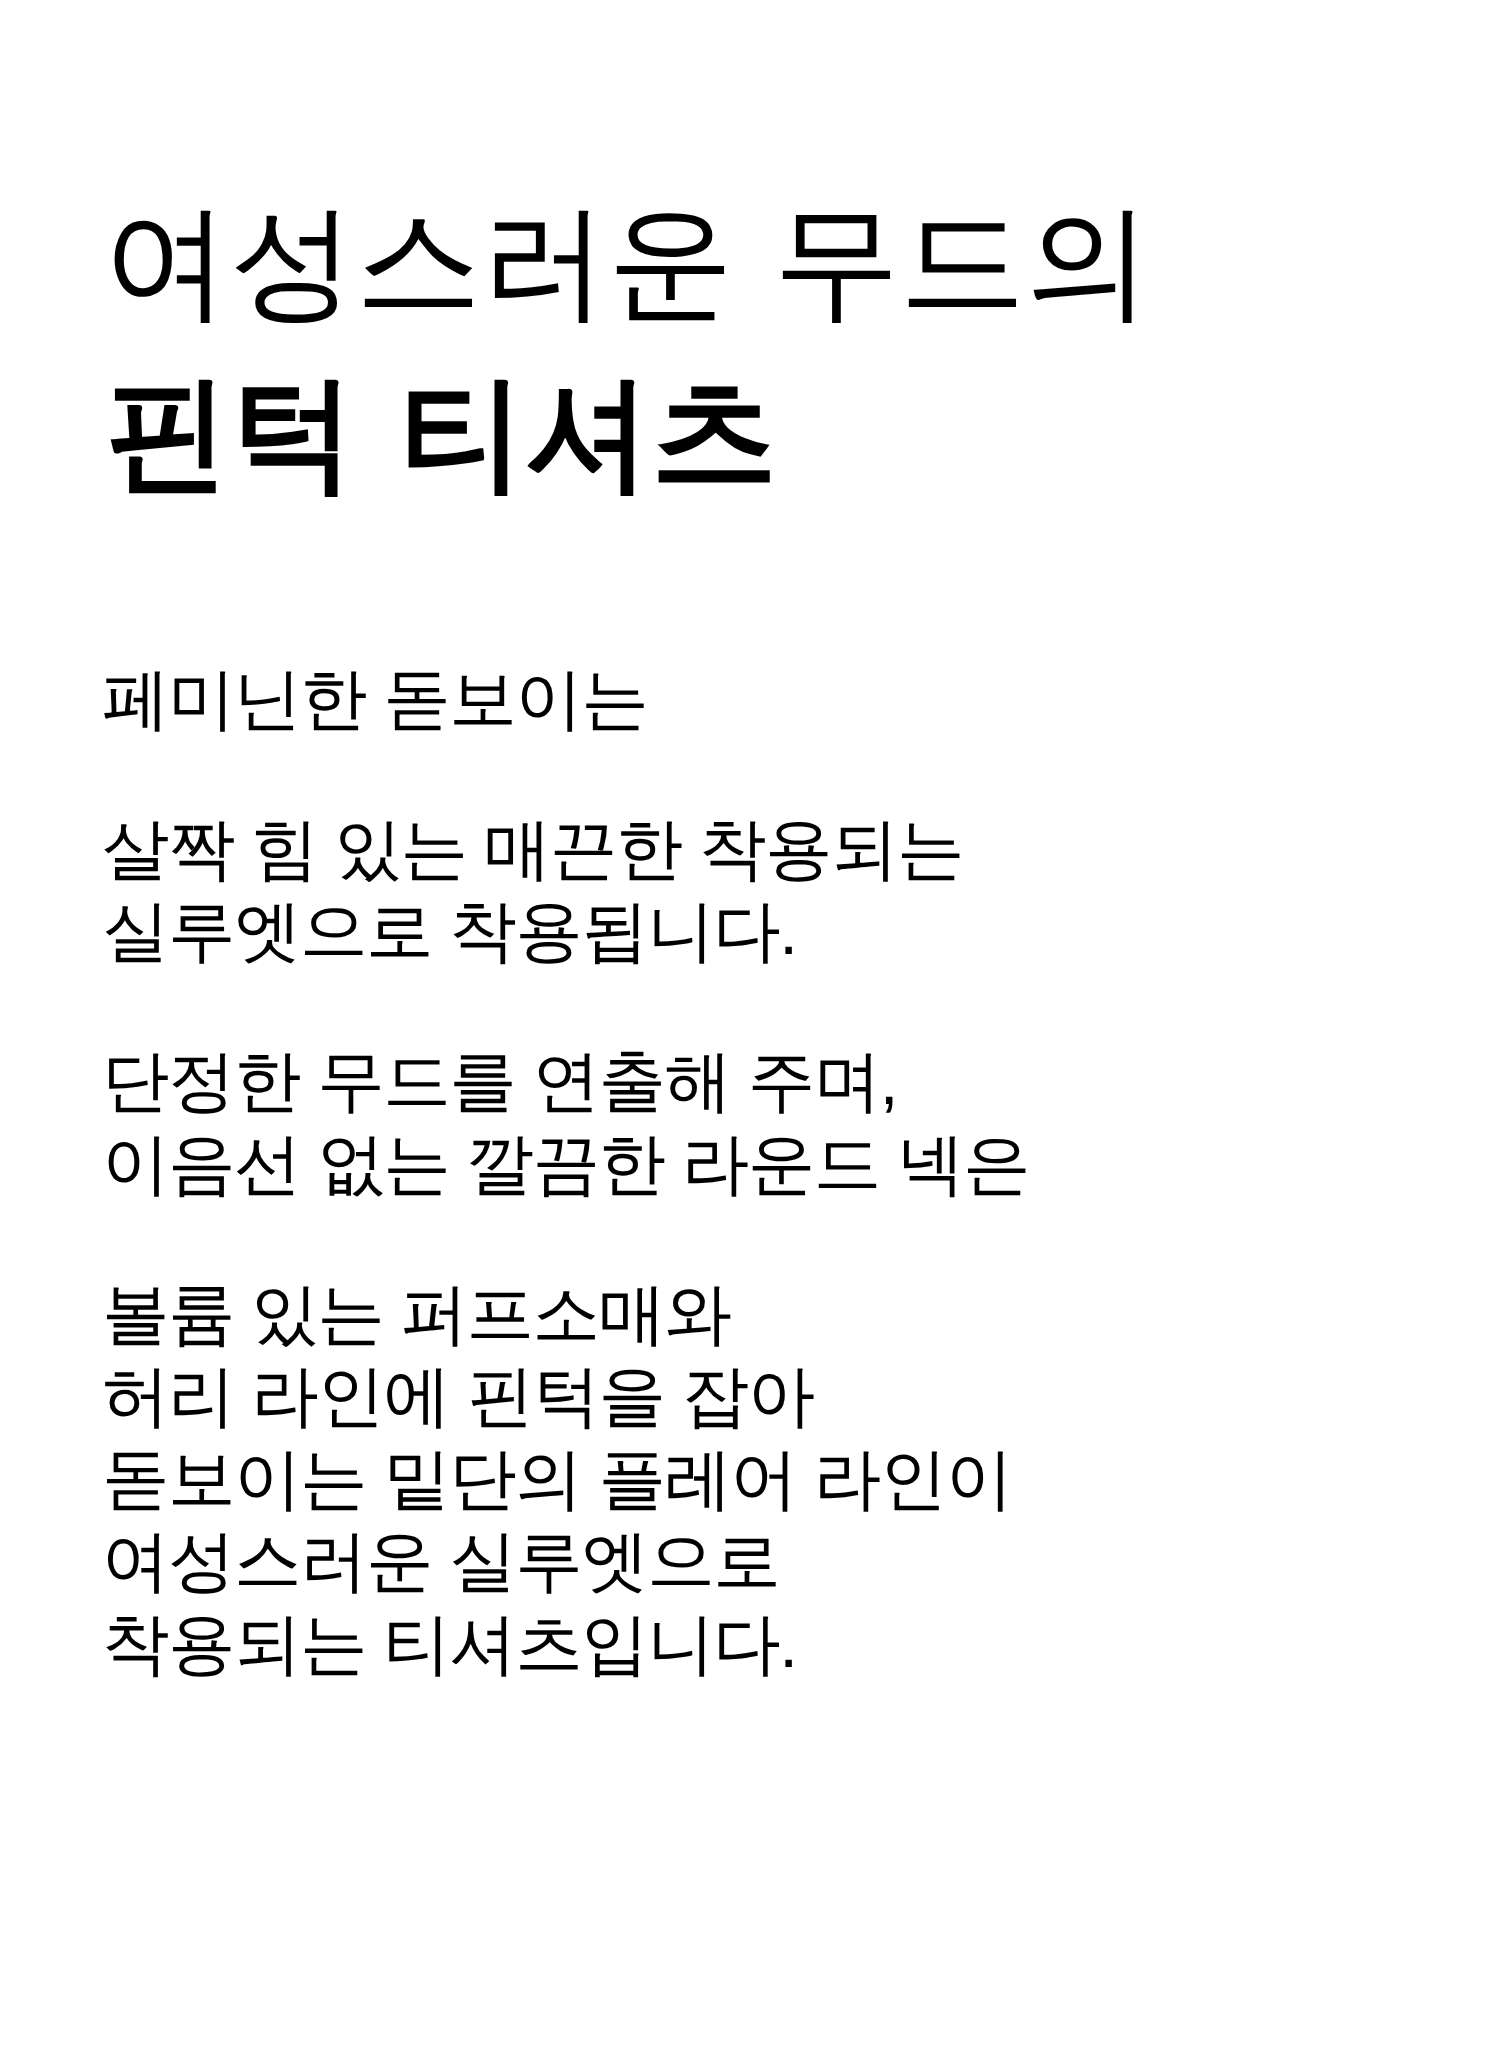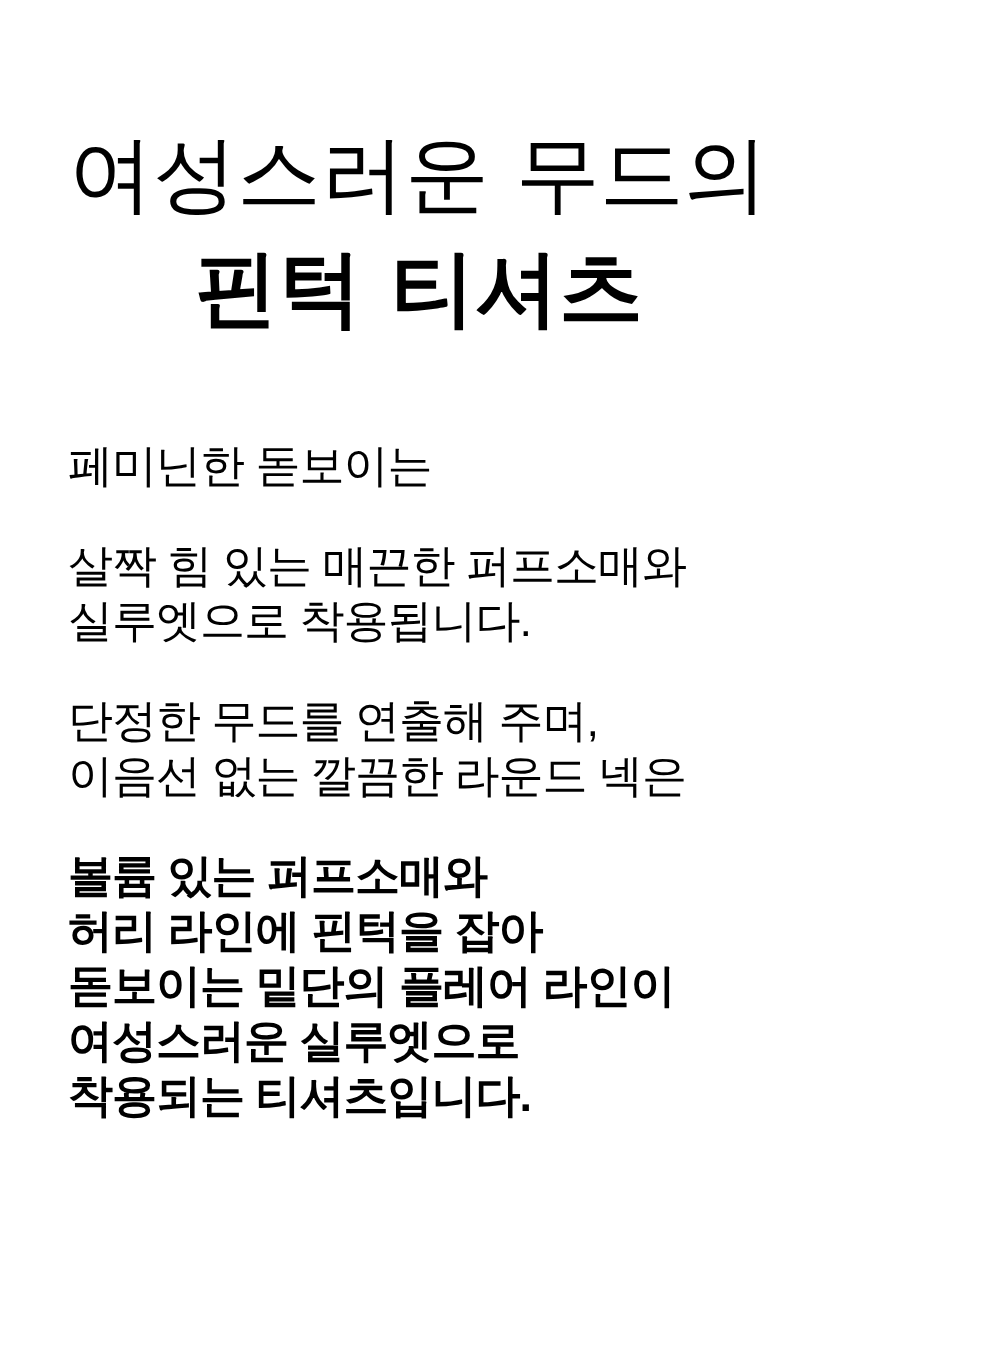--- a/index.html
+++ b/index.html
@@ -18,54 +18,54 @@
     position: absolute;
     left: 69px;
     top: 118px;
     font-family: "DejaVu Serif", "Liberation Serif", serif;
     font-size: 84px;
     line-height: 113px;
     font-weight: 400;
     white-space: nowrap;
   }
   .title .title-line { display: block; }
-  .title .title-line.bold { font-weight: 700; text-align: center; }
+  .title .title-line.bold { font-weight: 700; }
   .body-text {
     position: absolute;
     left: 68px;
     top: 438px;
     font-family: "Liberation Sans", "DejaVu Sans", sans-serif;
     font-size: 45px;
     line-height: 55px;
     letter-spacing: -1px;
     font-weight: 400;
     white-space: nowrap;
   }
   .para { margin-bottom: 45px; }
-  .para:last-child { margin-bottom: 0; font-weight: bold; }
+  .para:last-child { margin-bottom: 0; }
   .para .text-line { display: block; }
 </style>
 </head>
 <body>
 
 <div class="page">
 
   <h1 class="title">
     <span class="title-line">여성스러운 무드의</span>
     <span class="title-line bold">핀턱 티셔츠</span>
   </h1>
 
   <div class="body-text">
 
     <p class="para">
       <span class="text-line">페미닌한 돋보이는</span>
     </p>
 
     <p class="para">
-      <span class="text-line">살짝 힘 있는 매끈한 퍼프소매와</span>
+      <span class="text-line">살짝 힘 있는 매끈한 착용되는</span>
       <span class="text-line">실루엣으로 착용됩니다.</span>
     </p>
 
     <p class="para">
       <span class="text-line">단정한 무드를 연출해 주며,</span>
       <span class="text-line">이음선 없는 깔끔한 라운드 넥은</span>
     </p>
 
     <p class="para">
       <span class="text-line">볼륨 있는 퍼프소매와</span>

